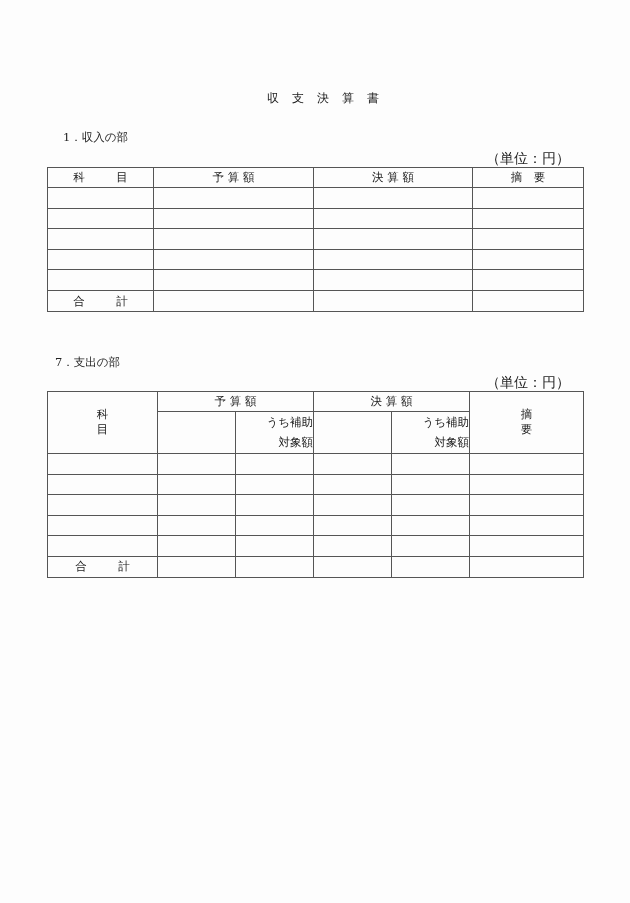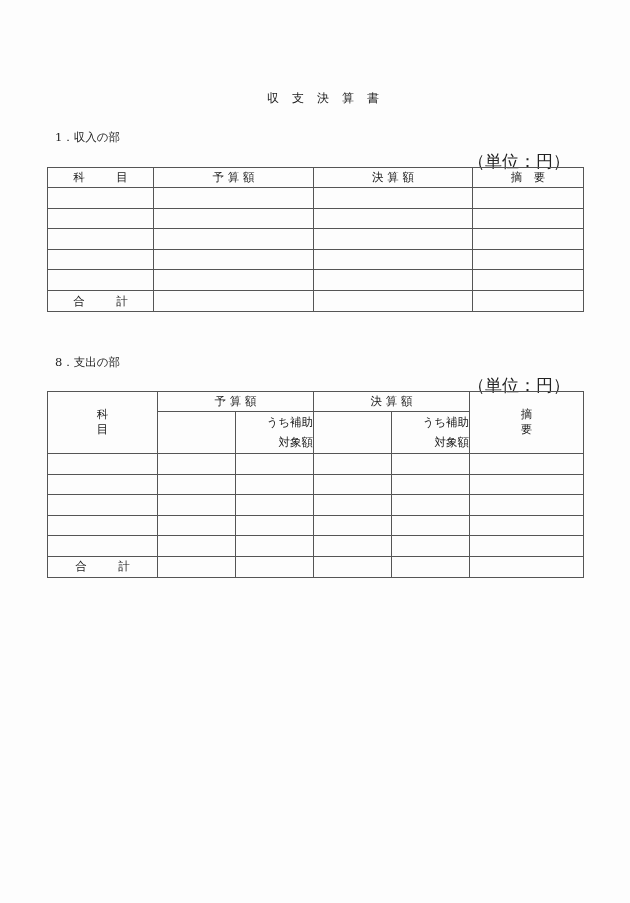--- a/index.html
+++ b/index.html
@@ -5,35 +5,35 @@
     html, body { margin: 0; padding: 0; }
     body {
       width: 630px; height: 903px; background: #fdfdfd; position: relative;
       font-family: "DejaVu Serif", "Liberation Serif", serif; color: #222; overflow: hidden;
     }
     .title {
       position: absolute; top: 90px; left: 8px; width: 630px; text-align: center;
       font-size: 12px; letter-spacing: 13px; padding-left: 13px; box-sizing: border-box;
     }
     .section-label { position: absolute; left: 55px; font-size: 11.5px; }
-    .unit { position: absolute; right: 60px; font-size: 17px; }
+    .unit { position: absolute; right: 60px; font-size: 14px; }
     table { position: absolute; border-collapse: collapse; table-layout: fixed; font-size: 11.5px; }
     td { border: 1px solid #555; padding: 0; text-align: center; vertical-align: middle; box-sizing: border-box; }
     .spaced { letter-spacing: 10px; padding-left: 10px; }
     .spaced-wide { letter-spacing: 26px; padding-left: 26px; }
     .no-bottom { border-bottom: none; }
     .no-top { border-top: none; }
     .sub-cell { line-height: 20px; text-align: right; }
   </style>
 </head>
 <body>
 
 <div class="title">収支決算書</div>
 
-<div class="section-label" style="top:130px;">1．収入の部</div>
+<div class="section-label" style="top:130px;margin-left:8px;">1．収入の部</div>
 <div class="unit" style="top:150px;">（単位：円）</div>
 
 <table style="left:47px; top:167px; width:536px;">
   <colgroup>
     <col style="width:106px">
       <col style="width:160px">
       <col style="width:159px">
       <col style="width:111px">
   </colgroup>
   <tbody>
@@ -75,21 +75,21 @@
   </tr>
   <tr style="height:21px">
     <td class="spaced">合　計</td>
     <td></td>
     <td></td>
     <td></td>
   </tr>
 </tbody>
   </table>
 
-<div class="section-label" style="top:355px;">8．支出の部</div>
+<div class="section-label" style="top:355px;">7．支出の部</div>
 <div class="unit" style="top:374px;">（単位：円）</div>
 
 <table style="left:47px; top:391px; width:536px;">
   <colgroup>
     <col style="width:110px">
       <col style="width:78px">
       <col style="width:78px">
       <col style="width:78px">
       <col style="width:78px">
       <col style="width:114px">

